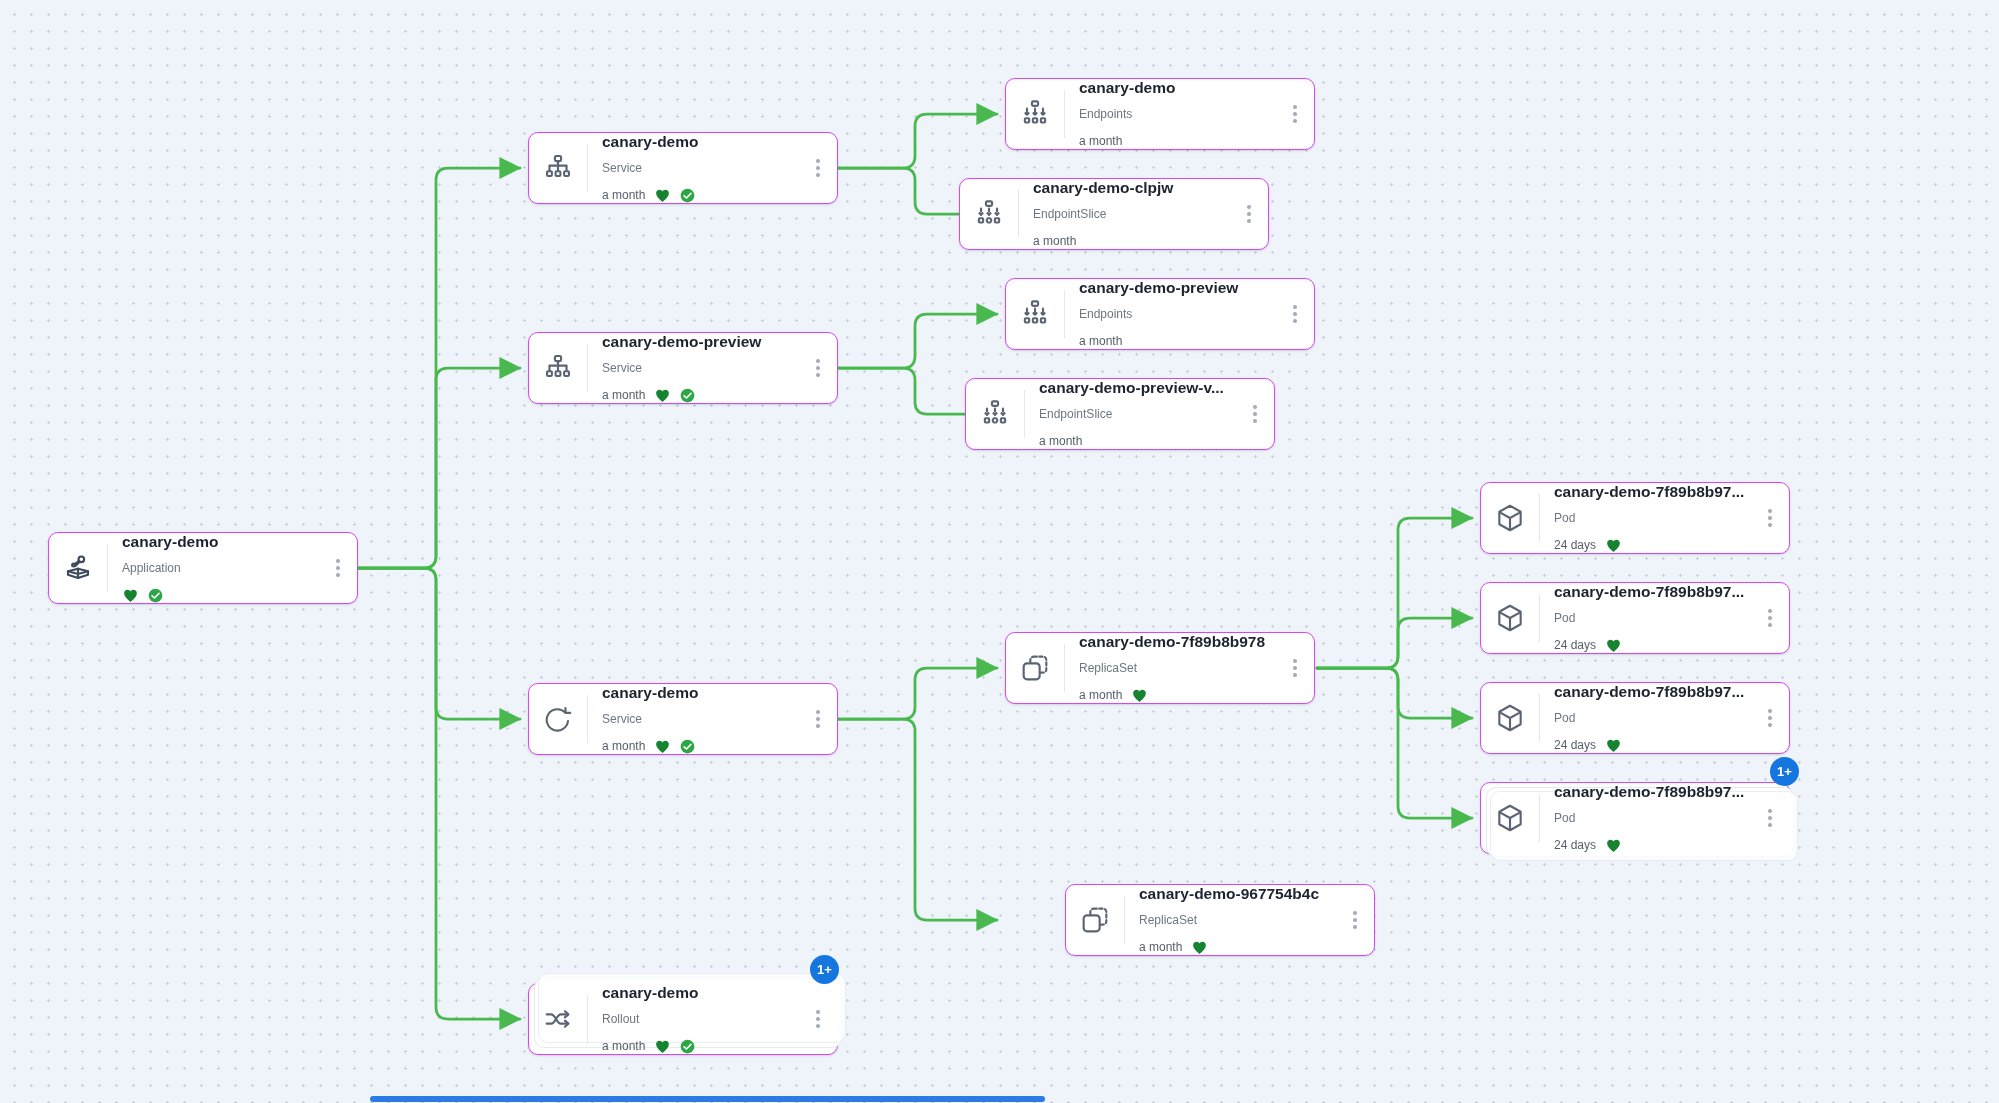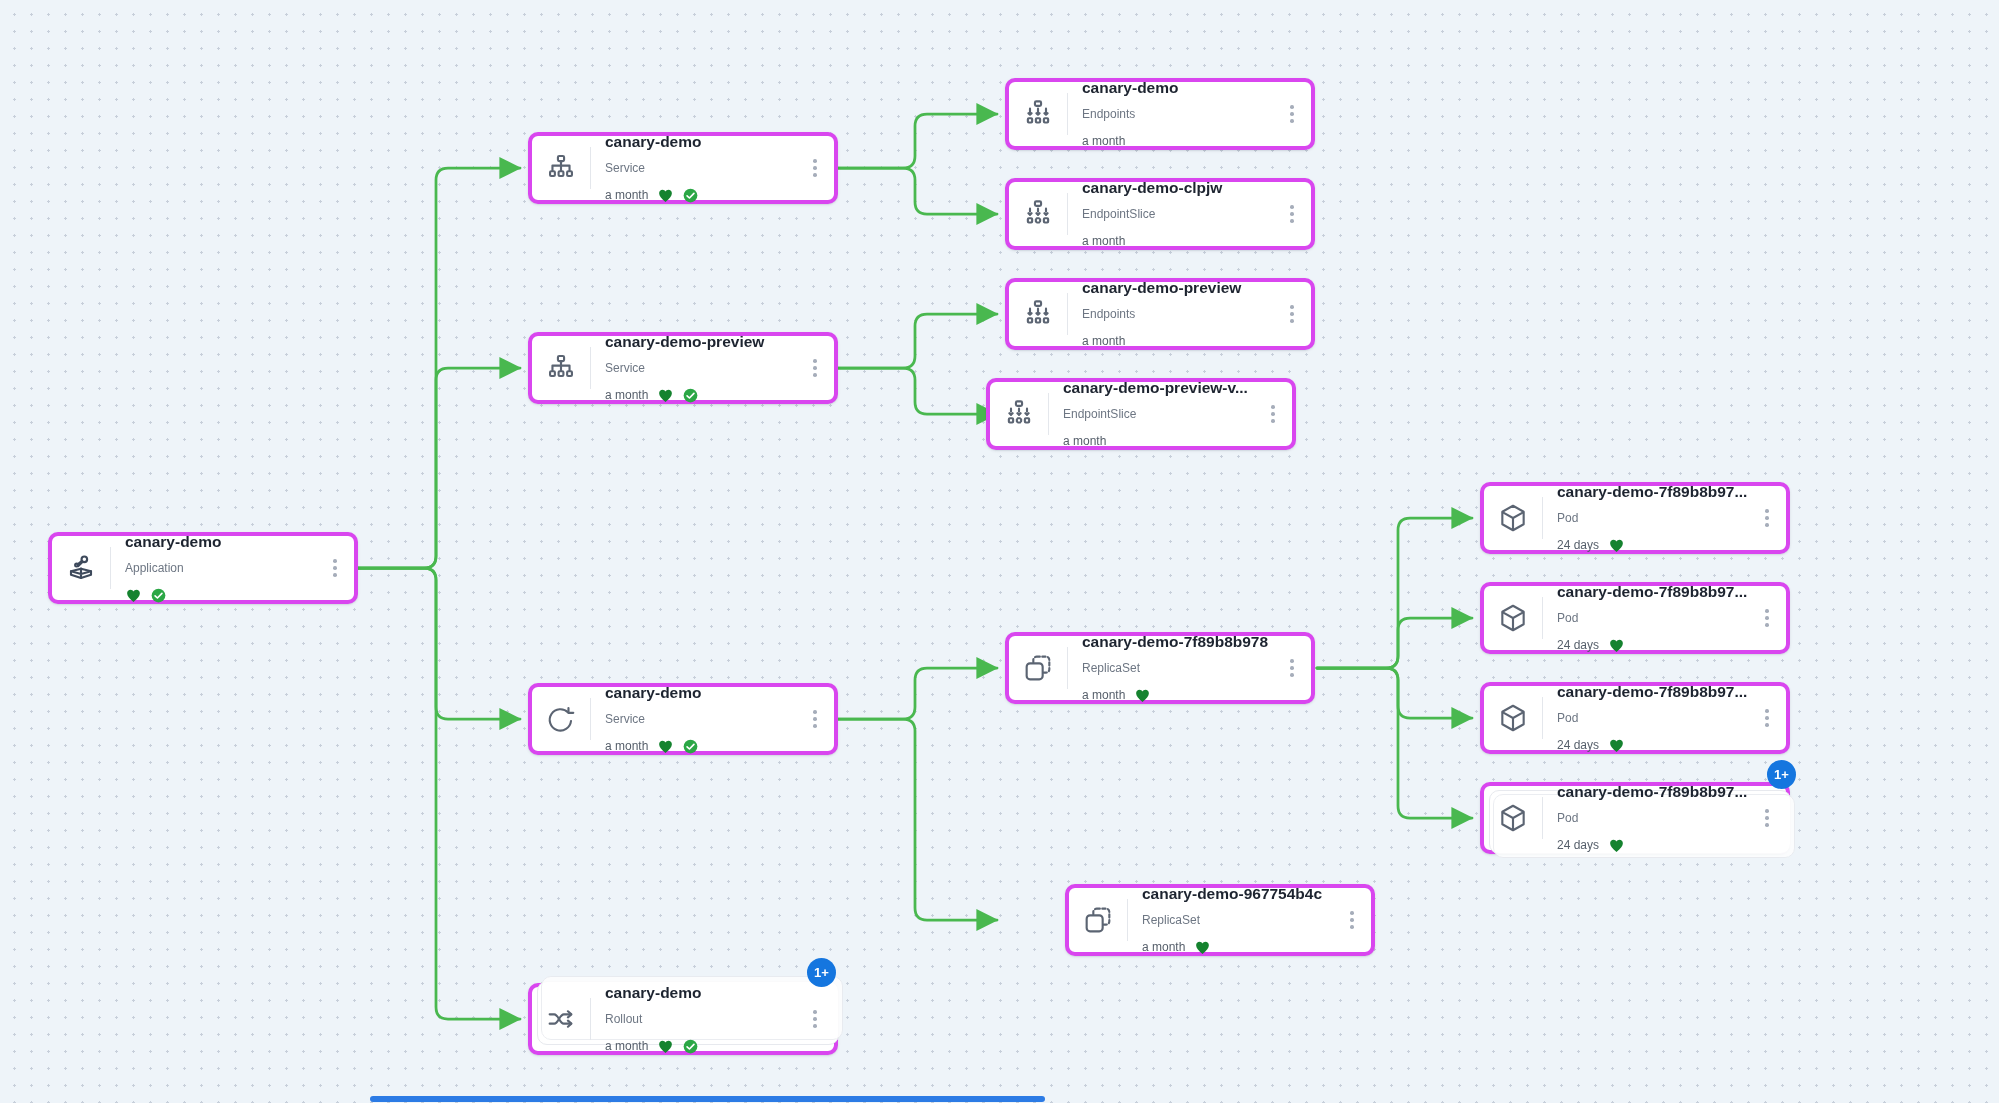--- a/index.html
+++ b/index.html
@@ -10,21 +10,21 @@
     background-image: radial-gradient(circle, #c7cfda 1.2px, transparent 1.4px);
     background-size:17px 17px;
     background-position:6px 6px;
     position:relative;
   }
   #canvas { position:absolute; inset:0; }
   svg.edges { position:absolute; left:0; top:0; z-index:1; pointer-events:none; }
 
   .node {
     position:absolute; width:310px; height:72px; z-index:3;
-    background:#ffffff; border:4px solid #d946ef; border-radius:10px;
+    background:#ffffff; border:1px solid #d946ef; border-radius:10px;
     box-shadow:0 1px 3px rgba(25,39,60,0.10), 0 1px 1px rgba(25,39,60,0.05);
     display:flex; align-items:center; cursor:pointer;
   }
   .node.stack-down::before, .node.stack-down::after,
   .node.stack-up::before,   .node.stack-up::after {
     content:""; position:absolute; inset:0; border-radius:10px;
     background:#fff; border:1px solid #e7e9ee; z-index:-1;
   }
   .node.stack-up::before { transform:translate(5px,-6px); }
   .node.stack-up::after  { transform:translate(9px,-11px); opacity:.8; }
@@ -263,21 +263,21 @@
           <span>a month</span>
         </div>
     </div>
     <div class="menu">
         <i></i>
         <i></i>
         <i></i>
       </div>
   </div>
 
-  <div class="node" style="left:1005px;top:178px">
+  <div class="node" style="left:959px;top:178px">
     <span class="icon-zone">
       <svg viewBox="0 0 24 24">
           <rect x="9.7" y="2.5" width="4.6" height="3.4" rx="1"></rect>
           <path stroke-dasharray="2.2 1.6" d="M6 8 V12.6 M12 8 V12.6 M18 8 V12.6"></path>
           <path d="M6 12.6 L4.8 11.4 M6 12.6 L7.2 11.4 M12 12.6 L10.8 11.4 M12 12.6 L13.2 11.4 M18 12.6 L16.8 11.4 M18 12.6 L19.2 11.4"></path>
           <rect x="4.4" y="15.2" width="3.2" height="3.2" rx="0.7"></rect>
           <rect stroke-dasharray="1.6 1.2" x="10.4" y="15.2" width="3.2" height="3.2" rx="0.7"></rect>
           <rect x="16.4" y="15.2" width="3.2" height="3.2" rx="0.7"></rect>
         </svg>
     </span>
@@ -314,21 +314,21 @@
           <span>a month</span>
         </div>
     </div>
     <div class="menu">
         <i></i>
         <i></i>
         <i></i>
       </div>
   </div>
 
-  <div class="node" style="left:986px;top:378px">
+  <div class="node" style="left:965px;top:378px">
     <span class="icon-zone">
       <svg viewBox="0 0 24 24">
           <rect x="9.7" y="2.5" width="4.6" height="3.4" rx="1"></rect>
           <path stroke-dasharray="2.2 1.6" d="M6 8 V12.6 M12 8 V12.6 M18 8 V12.6"></path>
           <path d="M6 12.6 L4.8 11.4 M6 12.6 L7.2 11.4 M12 12.6 L10.8 11.4 M12 12.6 L13.2 11.4 M18 12.6 L16.8 11.4 M18 12.6 L19.2 11.4"></path>
           <rect x="4.4" y="15.2" width="3.2" height="3.2" rx="0.7"></rect>
           <rect stroke-dasharray="1.6 1.2" x="10.4" y="15.2" width="3.2" height="3.2" rx="0.7"></rect>
           <rect x="16.4" y="15.2" width="3.2" height="3.2" rx="0.7"></rect>
         </svg>
     </span>

